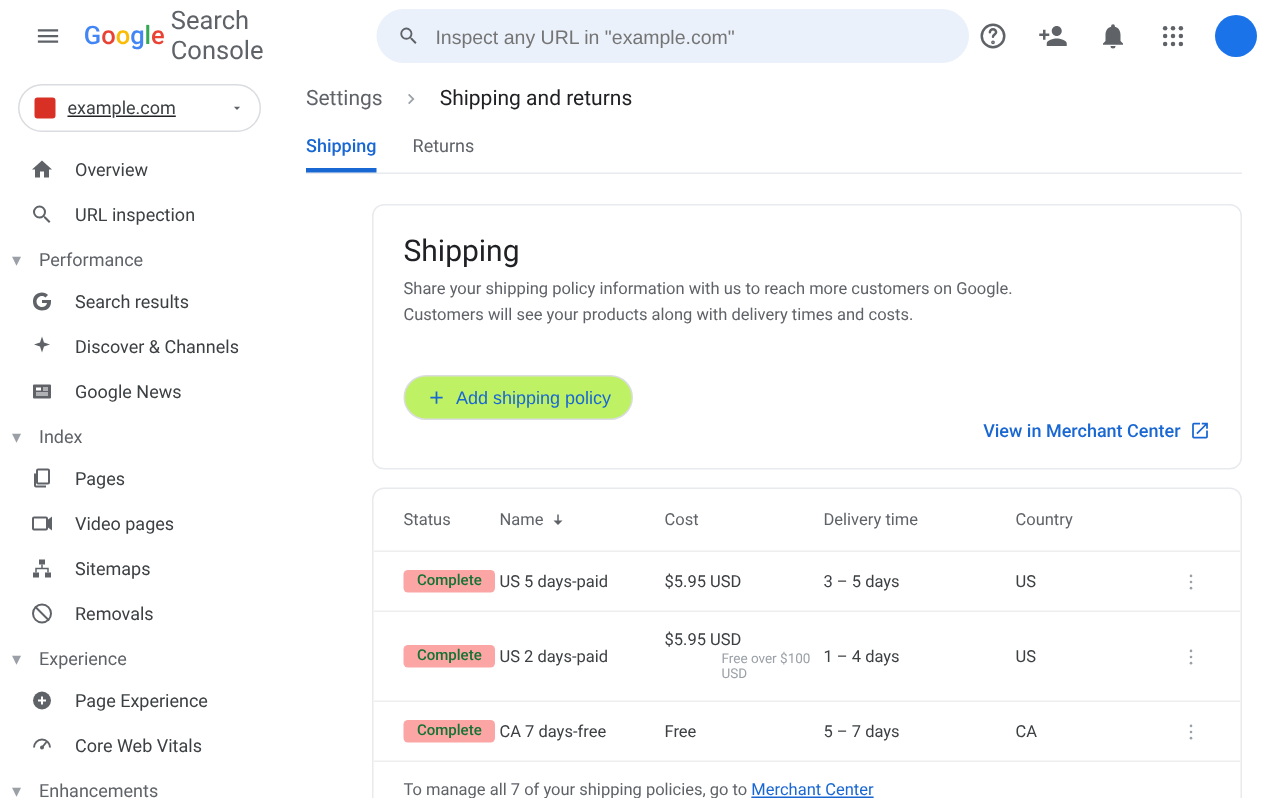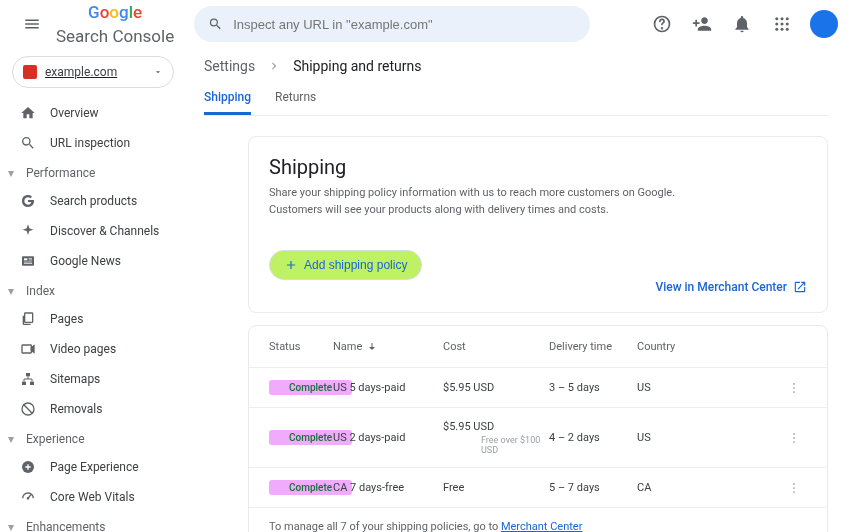--- a/index.html
+++ b/index.html
@@ -1,21 +1,21 @@
 <!DOCTYPE html>
 <html><head>
   <meta charset="utf-8">
   <style>
     * { margin: 0; padding: 0; box-sizing: border-box; }
     body { font-family: Roboto, 'Google Sans', Arial, sans-serif; background: #fff; color: #202124; font-size: 13px; width: 850px; height: 532px; overflow: hidden; }
     
     
     .header { height: 48px; display: flex; align-items: center; padding: 0 12px; }
     .menu-btn { width: 40px; height: 40px; display: flex; align-items: center; justify-content: center; border-radius: 50%; cursor: pointer; }
-    .logo-wrap { display: flex; align-items: center; margin-left: 4px; gap: 4px; flex-direction: column; }
+    .logo-wrap { display: flex; align-items: center; margin-left: 4px; gap: 4px; }
     .logo-g { font-weight: 500; font-size: 17px; }
     .logo-text { font-size: 17px; color: #5f6368; font-weight: 400; }
     .search-bar { margin-left: 20px; background: #eaf1fb; border-radius: 22px; height: 36px; width: 396px; display: flex; align-items: center; padding: 0 14px; gap: 10px; }
     .search-bar input { border: none; background: transparent; outline: none; font-size: 13px; color: #5f6368; width: 100%; }
     .header-spacer { flex: 1; }
     .header-icons { display: flex; align-items: center; gap: 8px; }
     .hicon { width: 32px; height: 32px; display: flex; align-items: center; justify-content: center; border-radius: 50%; cursor: pointer; color: #5f6368; }
     .avatar { width: 28px; height: 28px; border-radius: 50%; background: #1a73e8; margin-left: 4px; }
 
     
@@ -43,25 +43,25 @@
     .card-desc { font-size: 11px; color: #5f6368; line-height: 1.5; }
     .card-actions { display: flex; align-items: center; justify-content: space-between; padding: 0 20px 18px 20px; }
     .add-btn { border: 1px solid #dadce0; border-radius: 18px; padding: 7px 14px; display: flex; align-items: center; gap: 6px; color: #1967d2; font-size: 12px; font-weight: 500; cursor: pointer; background: #bef264; }
     .link-btn { color: #1967d2; font-size: 12px; font-weight: 500; display: flex; align-items: flex-start; gap: 6px; cursor: pointer; margin-top: 44px; }
 
     .table-card { border: 1px solid #e8eaed; border-radius: 8px; margin-left: 44px; overflow: hidden; }
     .thead { display: flex; padding: 14px 20px; color: #5f6368; font-size: 11px; border-bottom: none; }
     .th-status { width: 64px; }
     .th-name { width: 110px; display: flex; align-items: center; gap: 4px; }
     .th-cost { width: 106px; }
-    .th-delivery { width: 88px; }
+    .th-delivery { width: 128px; }
     .th-country { flex: 1; }
     .th-menu { width: 20px; }
     .trow { display: flex; padding: 12px 20px; align-items: center; font-size: 11px; color: #3c4043; border-top: 1px solid #eee; }
-    .badge { background: #f0abfc; color: #137333; padding: 2px 20px; border-radius: 3px; font-size: 10px; font-weight: 500; display: inline-block; }
+    .badge { background: #fca5a5; color: #137333; padding: 2px 9px; border-radius: 3px; font-size: 10px; font-weight: 500; display: inline-block; }
     .sub-cost { color: #9aa0a6; font-size: 9px; margin-top: 2px; margin-left: 38px; }
     .tfoot-note { padding: 12px 20px; border-top: 1px solid #eee; font-size: 11px; color: #5f6368; }
     .tfoot-note a { color: #1967d2; text-decoration: underline; cursor: pointer; }
     .pagination { display: flex; align-items: center; justify-content: flex-end; padding: 8px 16px; gap: 22px; color: #5f6368; font-size: 11px; border-top: 1px solid #eee; }
     .page-sel { display: flex; align-items: center; gap: 4px; cursor: pointer; }
     .pbtn { width: 28px; height: 28px; display: flex; align-items: center; justify-content: center; color: #bdc1c6; cursor: pointer; }
 
     svg { display: block; }
   </style>
 </head>
@@ -152,21 +152,21 @@
     <div class="nav-section">
         <span class="chev">▾</span>
         <span>Performance</span>
       </div>
     <div class="nav-item">
       <span class="nav-icon">
           <svg width="16" height="16" viewBox="0 0 24 24" fill="none" stroke="#5f6368" stroke-width="2">
             <path d="M21 12.5c0 5-3.5 8.5-9 8.5S3 17.5 3 12 6.5 3 12 3c2.5 0 4.6 1 6 2.5l-2.5 2.5C14.6 7.1 13.4 6.5 12 6.5c-3 0-5.5 2.5-5.5 5.5S9 17.5 12 17.5c2.6 0 4.5-1.5 5-4H12v-3h9v2z" fill="#5f6368" stroke="none"></path>
           </svg>
         </span>
-      <span>Search products</span>
+      <span>Search results</span>
     </div>
     <div class="nav-item">
       <span class="nav-icon">
           <svg width="16" height="16" viewBox="0 0 24 24" fill="#5f6368">
             <path d="M12 2l2 6 6 2-6 2-2 6-2-6-6-2 6-2z"></path>
           </svg>
         </span>
       <span>Discover &amp; Channels</span>
     </div>
     <div class="nav-item">
@@ -328,21 +328,21 @@
           </div>
       </div>
 
       <div class="trow">
         <div class="th-status"><span class="badge">Complete</span></div>
         <div class="th-name">US 2 days-paid</div>
         <div class="th-cost">
             <div>$5.95 USD</div>
             <div class="sub-cost">Free over $100 USD</div>
           </div>
-        <div class="th-delivery">4 – 2 days</div>
+        <div class="th-delivery">1 – 4 days</div>
         <div class="th-country">US</div>
         <div class="th-menu">
             <svg width="14" height="14" viewBox="0 0 24 24" fill="#9aa0a6">
               <circle cx="12" cy="5" r="1.5"></circle>
               <circle cx="12" cy="12" r="1.5"></circle>
               <circle cx="12" cy="19" r="1.5"></circle>
             </svg>
           </div>
       </div>
 

